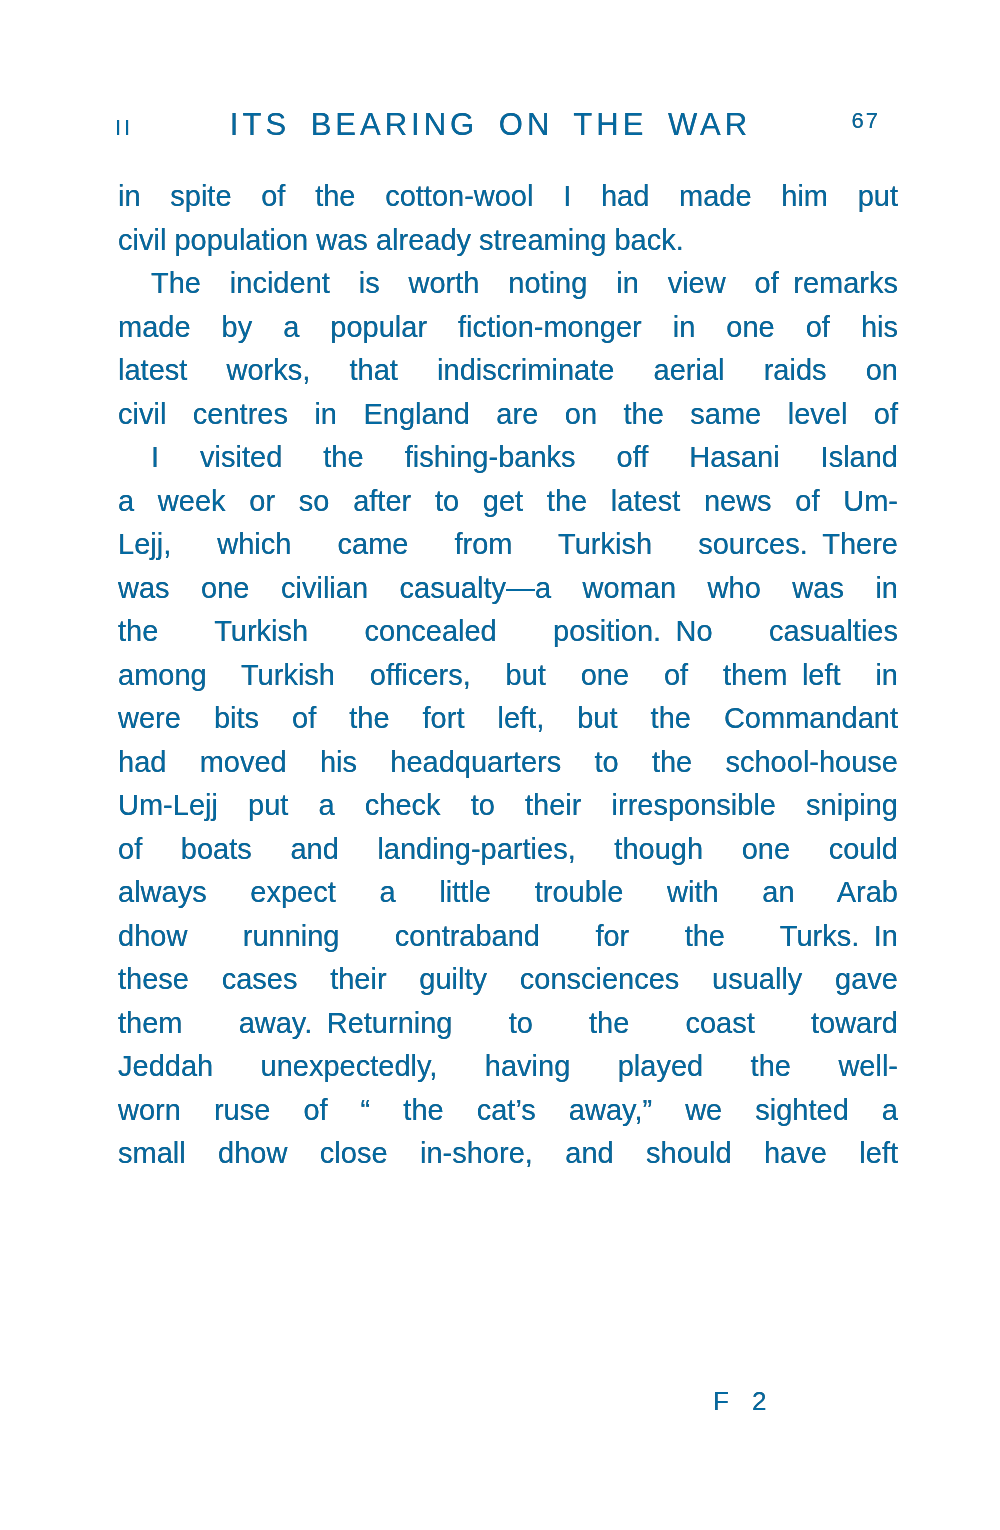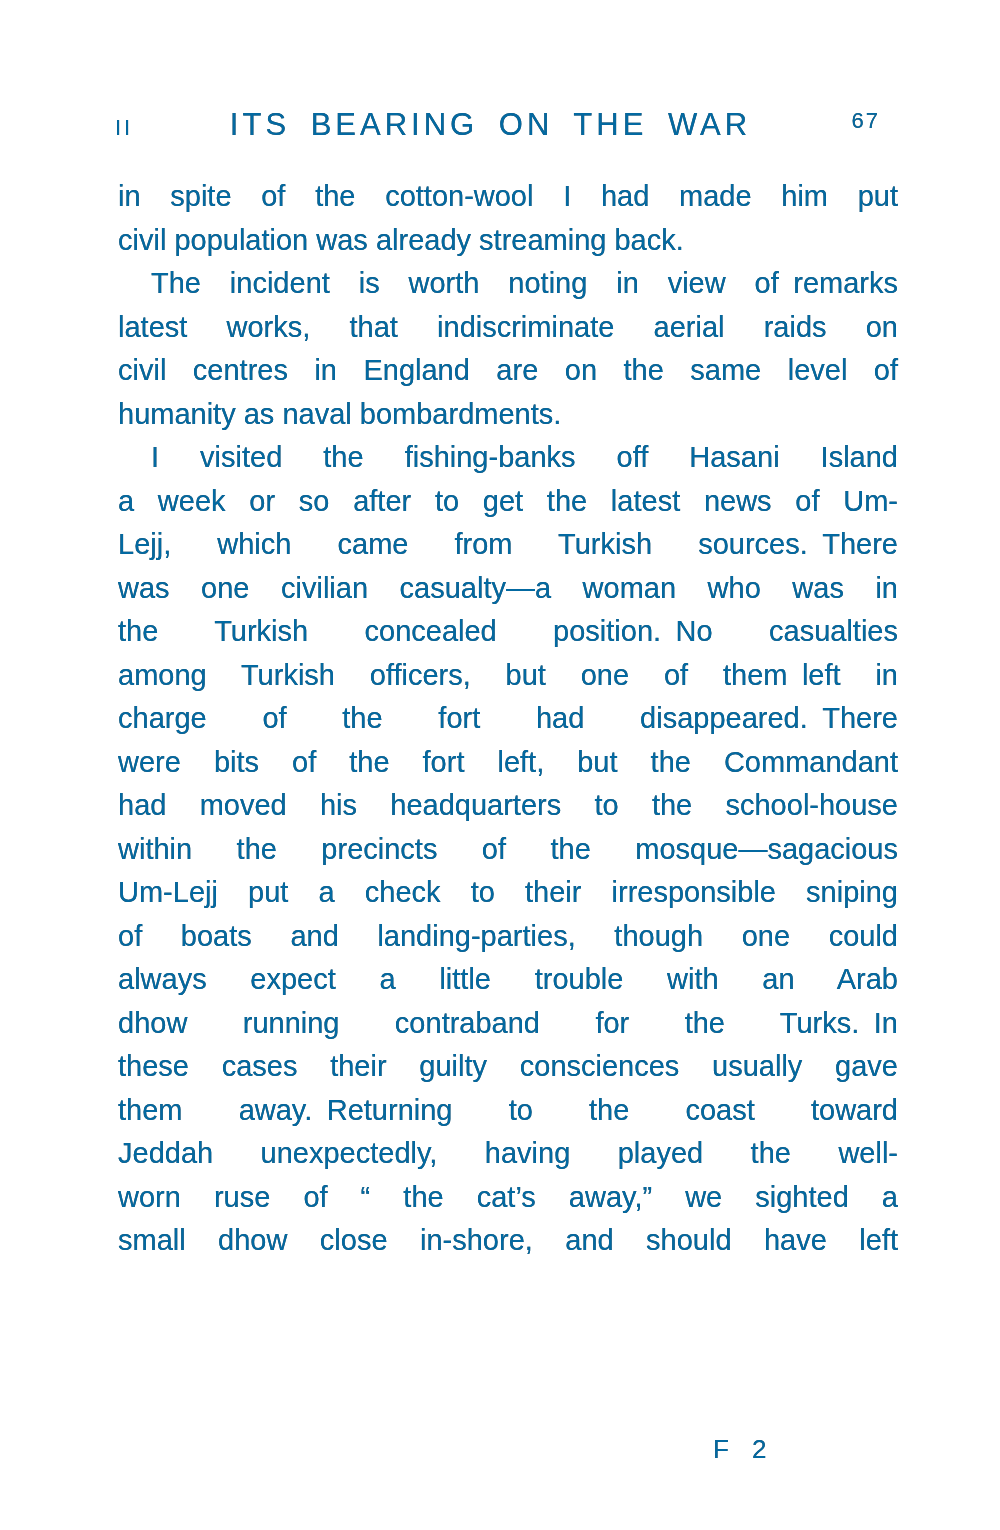--- a/index.html
+++ b/index.html
@@ -76,52 +76,49 @@
   .line.indent {
     padding-left: 33px;
   }
 
   .signature-mark {
     position: absolute;
     left: 713px;
     top: 1386px;
     font-size: 26px;
     letter-spacing: 8px;
-    margin-top: 48px;
   }
 </style>
 </head>
 <body>
 
 <div class="page">
 
   <header class="running-header">
     <span class="chapter-numeral">II</span>
     <span class="running-title">ITS BEARING ON THE WAR</span>
     <span class="page-number">67</span>
   </header>
 
   <main class="text-block">
 
   <div class="line">in spite of the cotton-wool I had made him put</div>
       <div class="line para-end">civil population was already streaming back.</div>
       <div class="line indent">The incident is worth noting in view of remarks</div>
+      <div class="line">made by a popular fiction-monger in one of his</div>
       <div class="line">latest works, that indiscriminate aerial raids on</div>
       <div class="line">civil centres in England are on the same level of</div>
-      <div class="line para-end">humanity as naval bombardments.</div>
       <div class="line indent">I visited the fishing-banks off Hasani Island</div>
       <div class="line">a week or so after to get the latest news of Um-</div>
       <div class="line">Lejj, which came from Turkish sources. There</div>
       <div class="line">was one civilian casualty—a woman who was in</div>
       <div class="line">the Turkish concealed position. No casualties</div>
       <div class="line">among Turkish officers, but one of them left in</div>
-      <div class="line">charge of the fort had disappeared. There</div>
       <div class="line">were bits of the fort left, but the Commandant</div>
       <div class="line">had moved his headquarters to the school-house</div>
-      <div class="line">within the precincts of the mosque—sagacious</div>
       <div class="line">Um-Lejj put a check to their irresponsible sniping</div>
       <div class="line">of boats and landing-parties, though one could</div>
       <div class="line">always expect a little trouble with an Arab</div>
       <div class="line">dhow running contraband for the Turks. In</div>
       <div class="line">these cases their guilty consciences usually gave</div>
       <div class="line">them away. Returning to the coast toward</div>
       <div class="line">Jeddah unexpectedly, having played the well-</div>
       <div class="line">worn ruse of “ the cat’s away,” we sighted a</div>
       <div class="line">small dhow close in-shore, and should have left</div>
     </main>

